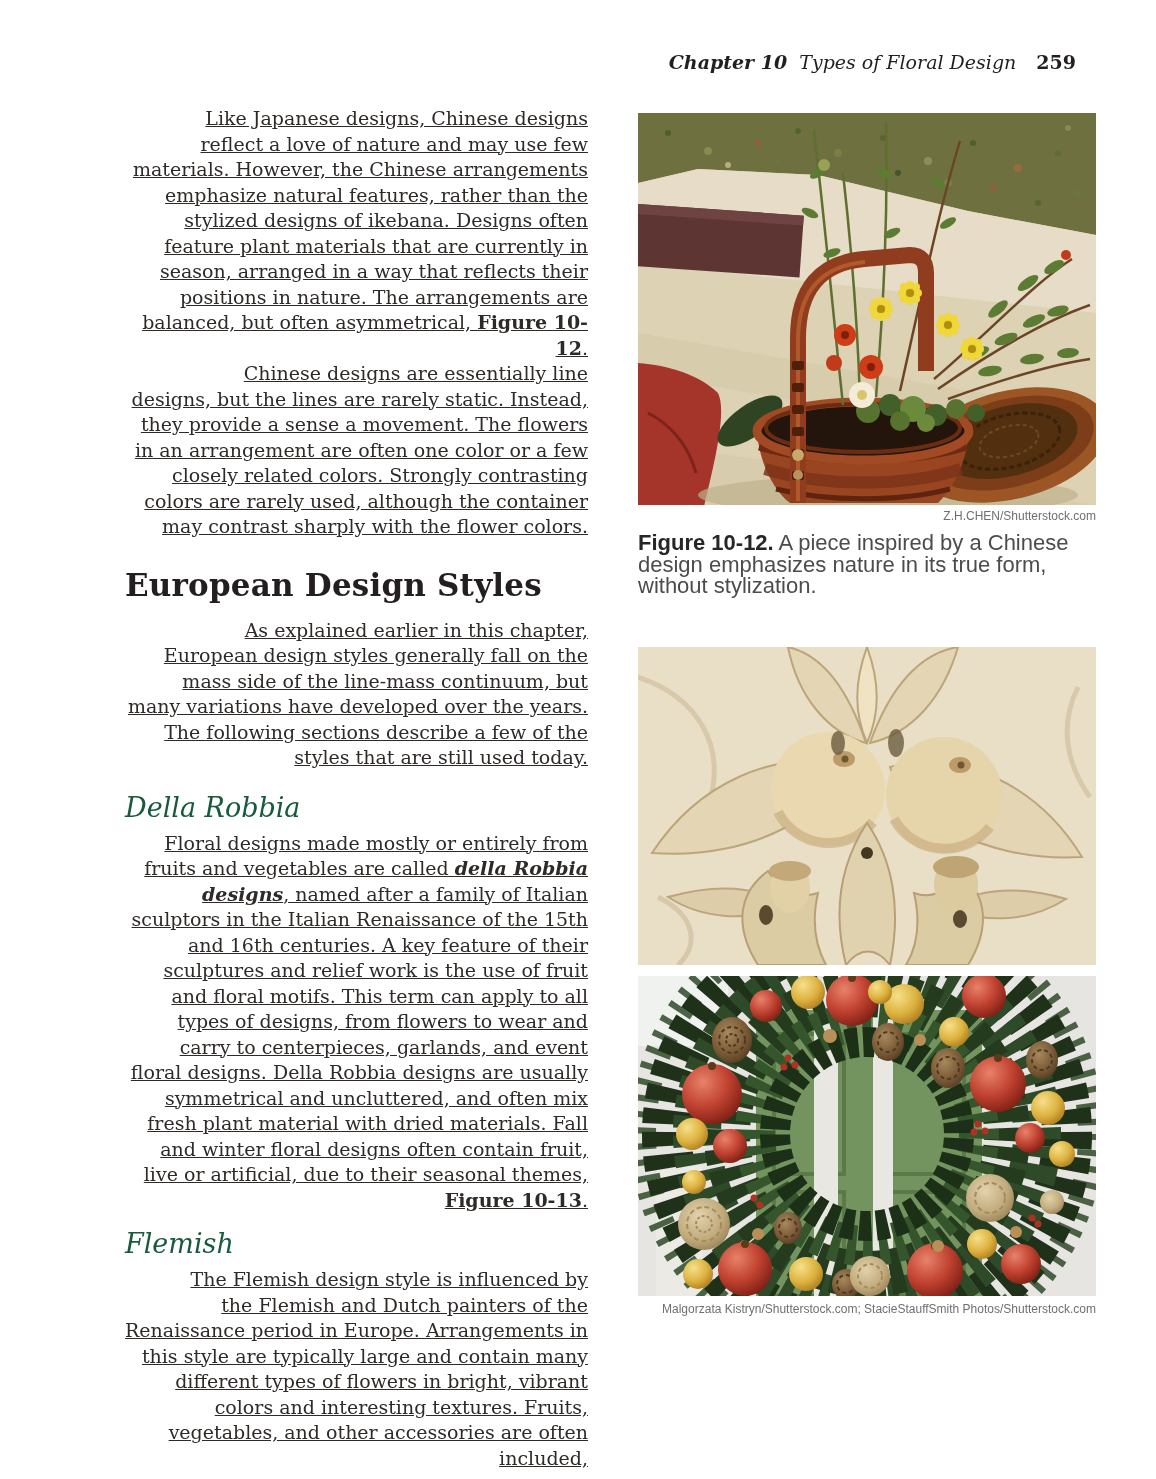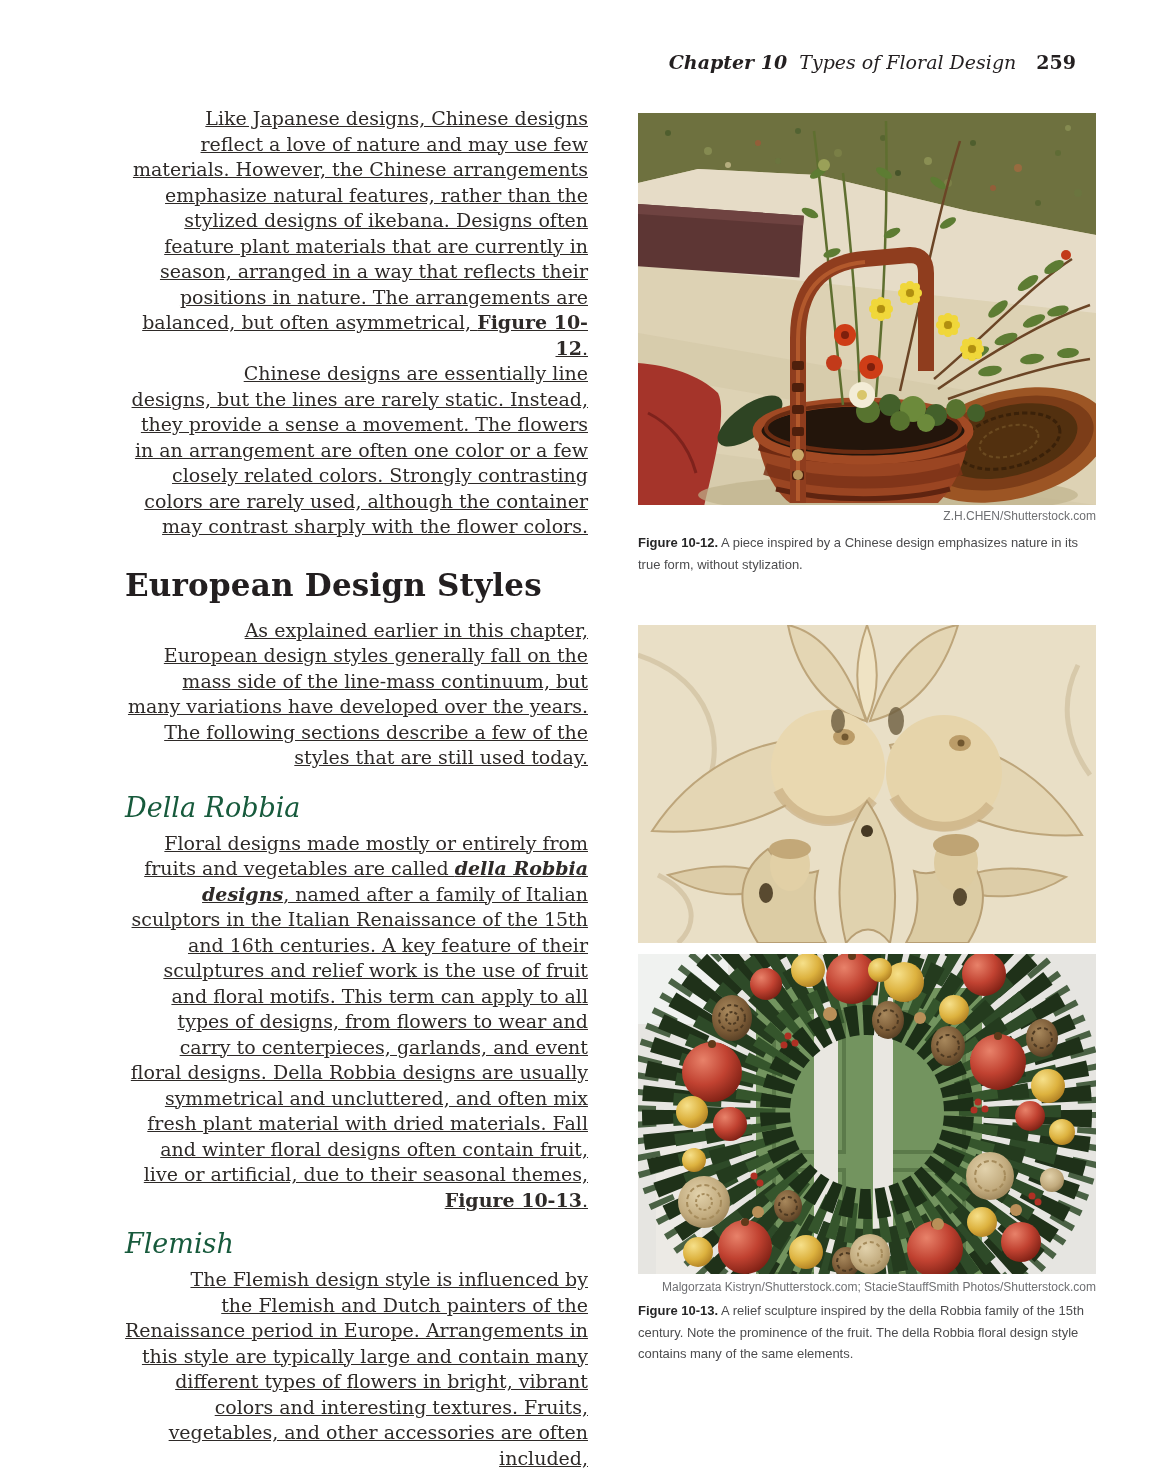--- a/index.html
+++ b/index.html
@@ -27,21 +27,21 @@
 
   
   .col-right{position:absolute;left:630px;top:113px;width:458px;margin-left:8px;}
   figure{margin:0;padding:0;}
   .photo{display:block;width:458px;}
   .photo1{height:392px;}
   .photo2{height:318px;}
   .photo3{height:320px;margin-top:11px;}
   .credit{font-family:"Liberation Sans", sans-serif;font-size:12px;line-height:15px;
           color:var(--credit-text,#6e6f72);text-align:right;margin-top:4px;}
-  .caption{font-family:"Liberation Sans", sans-serif;font-size:13px;line-height:21.5px;
+  .caption{font-family:"Liberation Sans", sans-serif;font-size:22px;line-height:21.5px;
            color:var(--caption-text,#4c4c4e);margin-top:8px;text-align:left;}
   .caption .b{color:#262627;}
   .fig2{margin-top:50px;}
   .fig2 .credit{margin-top:6px;}
   .fig2 .caption{margin-top:5px;}
 </style>
 </head>
 <body>
 
 <div class="page">
@@ -385,17 +385,16 @@
             <circle cx="192" cy="60" r="7"></circle>
               <circle cx="282" cy="64" r="6"></circle>
               <circle cx="120" cy="258" r="6"></circle>
             <circle cx="378" cy="256" r="6"></circle>
               <circle cx="300" cy="270" r="6"></circle>
           </g>
         </g>
       </svg>
 
       <div class="credit">Malgorzata Kistryn/Shutterstock.com; StacieStauffSmith Photos/Shutterstock.com</div>
-      <figcaption class="caption"><span class="b">Figure 10-13.</span><span> A relief sculpture inspired by the della Robbia family of the 15th century. Note the prominence of the fruit. The della Robbia floral design style contains many of the same elements.</span></figcaption>
     </figure>
   </div>
 
 </div>
 
 </body></html>

